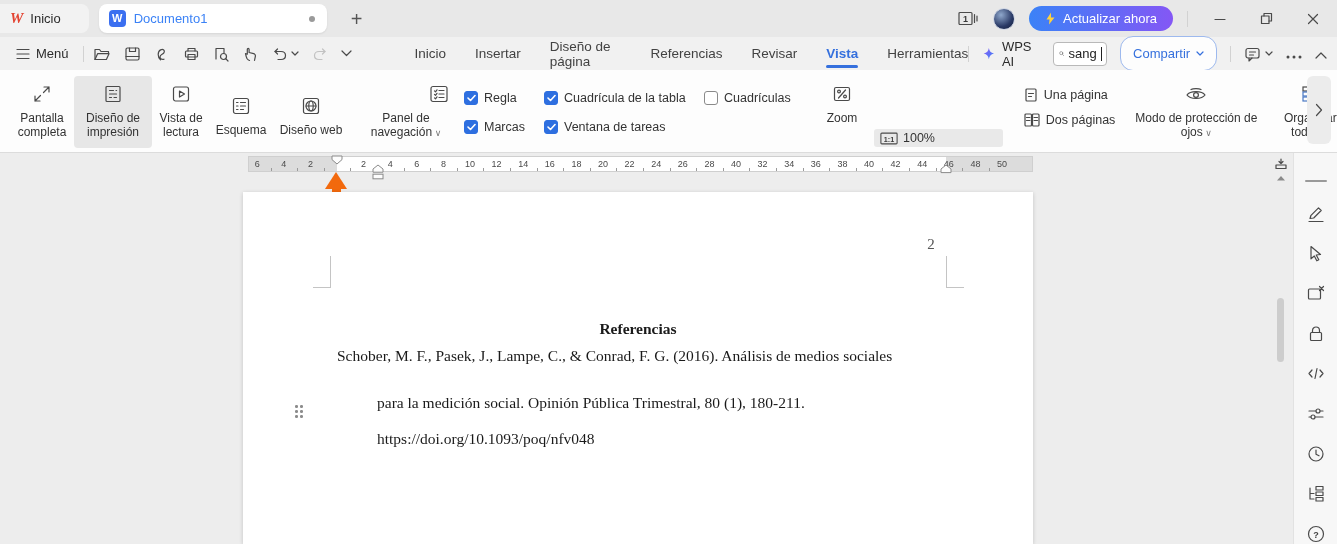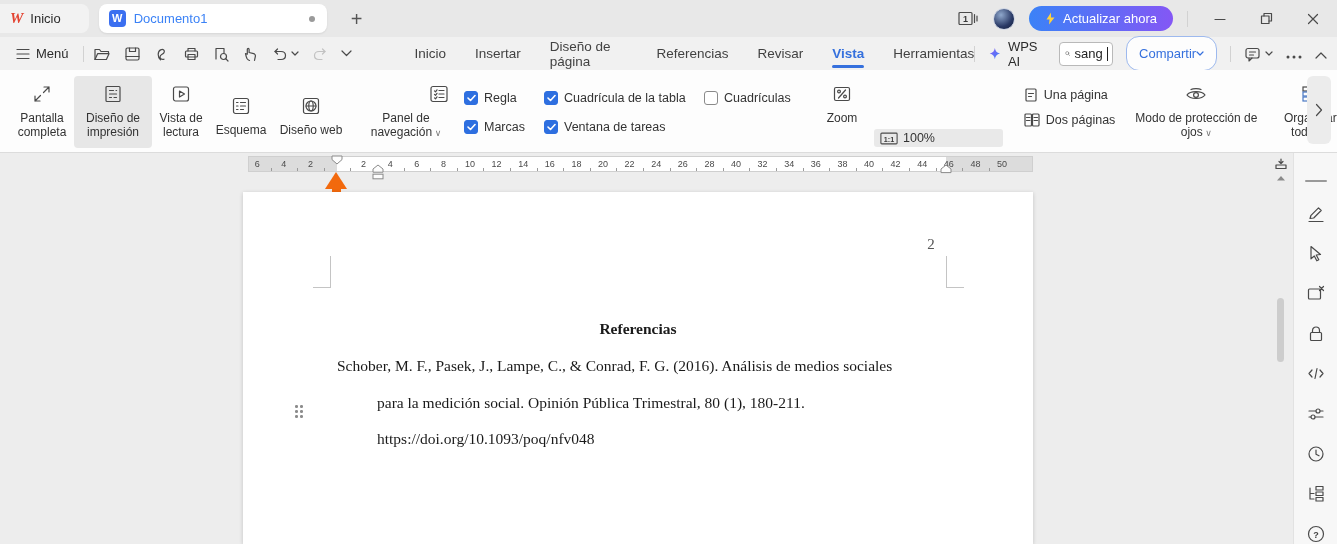--- a/index.html
+++ b/index.html
@@ -47,21 +47,21 @@
   .mtab { font-size:13.5px; color:#424242; position:relative; height:100%; display:flex; align-items:center; }
   .mtab.active { color:#3570dd; font-weight:bold; }
   .mtab.active::after { content:""; position:absolute; left:0; right:0; bottom:2px; height:3px;
                         border-radius:2px; background:#3570dd; }
   .mb-right { margin-left:auto; display:flex; align-items:center; gap:13px; }
   .wpsai { display:flex; align-items:center; gap:6px; font-size:13px; color:#2b2b2b; }
   .searchbox { display:flex; align-items:center; gap:4px; width:60px; height:24px; background:#fff;
                border:1px solid #b9b9b9; border-radius:4px; padding:0 5px; overflow:hidden; }
   .searchbox .val { font-size:13px; color:#222; white-space:nowrap; }
   .caret { width:1px; height:14px; background:#222; }
-  .share-btn { display:flex; align-items:center; gap:0; height:35px; padding:0 12px; border-radius:13px;
+  .share-btn { display:flex; align-items:center; gap:6px; height:35px; padding:0 12px; border-radius:13px;
                border:1px solid #9db9ee; color:#3570dd; font-size:13px; background:#fdfdfd; }
   .chevglyph { font-size:9px; color:#777; }
 
   
   .ribbon { height:83px; background:#fdfdfd; border-bottom:1px solid #dcdcdc; display:flex; align-items:stretch; padding:6px 4px 4px 10px; position:relative; }
   .rsep { width:1px; background:#e5e5e5; margin:8px 6px; }
   .bigbtn { display:flex; flex-direction:column; align-items:center; padding-top:4px; border-radius:4px; }
   .bigbtn .icw { height:28px; display:flex; align-items:center; justify-content:center; }
   .bigbtn .lbl { font-size:12px; line-height:14px; text-align:center; color:#333; margin-top:3px; }
   .bigbtn.selected { background:#e7e7e7; }
@@ -101,21 +101,21 @@
   .orange-arrow .head { width:0; height:0; border-left:11px solid transparent; border-right:11px solid transparent;
                         border-bottom:17px solid #f2690d; }
   .orange-arrow .shaft { width:9px; height:28px; background:#f2690d; margin:-1px auto 0; }
 
   .page { position:absolute; left:243px; top:39px; width:790px; height:352px; background:#fff;
           box-shadow:0 1px 4px rgba(0,0,0,.18); font-family:"Liberation Serif", "DejaVu Serif", serif; color:#1a1a1a; }
   .pagenum { position:absolute; left:678px; top:44px; width:20px; text-align:center; font-size:15px; color:#555; }
   .cropmark { position:absolute; background:#c4c4c4; }
   .heading { position:absolute; left:0; right:0; top:128px; text-align:center; font-size:15.5px; font-weight:bold; }
   .refline { position:absolute; font-size:15.5px; white-space:nowrap; }
-  .ref1 { left:94px; top:165px; }
+  .ref1 { left:94px; top:155px; }
   .ref2 { left:134px; top:202px; }
   .ref3 { left:134px; top:238px; }
   .drag-handle { position:absolute; left:52px; top:213px; display:grid; grid-template-columns:repeat(2,4px);
                  grid-auto-rows:4px; gap:1px; }
   .drag-handle i { width:2.5px; height:2.5px; border-radius:50%; background:#8c8c8c; }
 
   .vscroll { position:absolute; right:45px; top:0; bottom:0; width:22px; }
   .vscroll .btn { position:absolute; left:0; right:0; display:flex; justify-content:center; }
   .thumb { position:absolute; left:7px; top:145px; width:7px; height:64px; background:#cdcdcd; border-radius:4px; }
 

